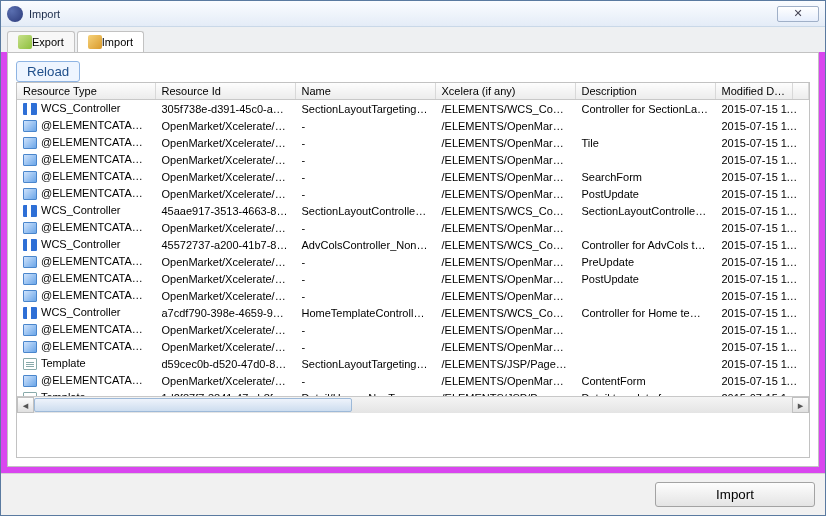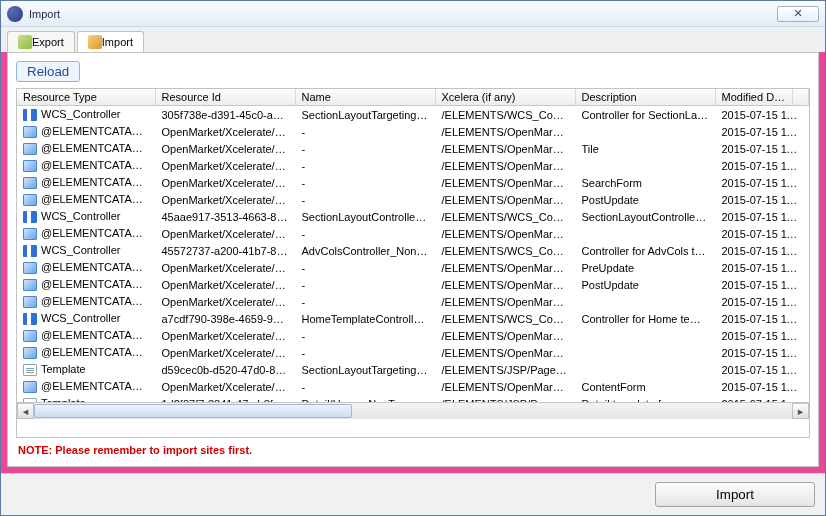--- a/index.html
+++ b/index.html
@@ -1,29 +1,29 @@
 <!DOCTYPE html>
 <html><head>
 <meta charset="utf-8">
 <style>
   * { box-sizing: border-box; margin: 0; padding: 0; }
   html, body { width: 826px; height: 516px; overflow: hidden; font-family: "Segoe UI", Tahoma, sans-serif; font-size: 11px; }
-  .window { width: 826px; height: 516px; background: #ec4899; border: 1px solid #5a7aa0; display: flex; flex-direction: column; }
+  .window { width: 826px; height: 516px; background: #d946ef; border: 1px solid #5a7aa0; display: flex; flex-direction: column; }
   .titlebar { height: 26px; background: linear-gradient(to bottom, #fafcff, #e4ecf7); border-bottom: 1px solid #c9d8e8; display: flex; align-items: center; padding: 0 6px; }
   .titlebar .app-icon { width: 16px; height: 16px; border-radius: 50%; background: radial-gradient(circle at 30% 30%, #5a6fb0, #2b3a7a); margin-right: 6px; flex: 0 0 auto; }
   .titlebar .title { flex: 1 1 auto; color: #1a2a4a; }
   .titlebar .close { width: 42px; height: 16px; border: 1px solid #a0b0c8; background: linear-gradient(to bottom,#fff,#e6eefc); border-radius: 2px; display: flex; align-items: center; justify-content: center; color: #445; }
   .tabs { display: flex; gap: 2px; padding: 4px 6px 0 6px; background: #eef0f2; }
   .tab { display: flex; align-items: center; gap: 0; padding: 3px 10px; border: 1px solid #c2c2c2; border-bottom: none; background: #f7f7f7; border-radius: 3px 3px 0 0; cursor: pointer; }
   .tab.active { background: #fff; }
   .tab .tab-ico { width: 14px; height: 14px; border-radius: 2px; }
   .tab .tab-ico.exp { background: linear-gradient(135deg,#c7e08a,#8ebf3d); }
   .tab .tab-ico.imp { background: linear-gradient(135deg,#f6d27a,#d99a2b); }
   .body { flex: 1 1 auto; background: #fff; margin: 0 6px 6px 6px; border: 1px solid #c2c2c2; padding: 8px; display: flex; flex-direction: column; overflow: hidden; }
-  .reload-btn { align-self: flex-start; padding: 2px 10px; border: 1px solid #8eb4e3; background: #eef5ff; color: #1f4f8b; border-radius: 3px; cursor: pointer; margin-bottom: 6px; }
+  .reload-btn { align-self: flex-start; padding: 2px 10px; border: 1px solid #8eb4e3; background: #eef5ff; color: #1f4f8b; border-radius: 3px; cursor: pointer; margin-bottom: 0; }
   .filter { width: 100%; border: 1px solid #b8b8b8; padding: 2px 4px; color: #888; background: #fff; margin-bottom: 6px; }
   .tablewrap { flex: 1 1 auto; border: 1px solid #c2c2c2; overflow: hidden; position: relative; display:flex; flex-direction:column; }
   table { border-collapse: collapse; width: 100%; table-layout: fixed; }
   thead th { background: linear-gradient(to bottom,#fdfdfd,#ececec); border-right: 1px solid #d8d8d8; border-bottom: 1px solid #c8c8c8; text-align: left; font-weight: normal; padding: 2px 6px; white-space: nowrap; overflow: hidden; text-overflow: ellipsis; }
   tbody { display:block; overflow-y:auto; overflow-x:hidden; }
   thead, tbody tr { display:table; width:100%; table-layout:fixed; }
   tbody td { padding: 1px 6px; white-space: nowrap; overflow: hidden; text-overflow: ellipsis; border-right: 1px solid transparent; }
   tbody tr { height: 17px; }
   .col-type { width: 138px; }
   .col-id { width: 140px; }
@@ -232,19 +232,18 @@
       </table>
       <div class="hscroll">
         <div class="arrow">◂</div>
         <div class="track">
             <div class="thumb"></div>
           </div>
         <div class="arrow">▸</div>
       </div>
     </div>
 
-    <div class="note">NOTE: Please remember to import sites first.</div>
   </div>
 
   <div class="footer">
     <button>Import</button>
   </div>
 </div>
 
 </body></html>

